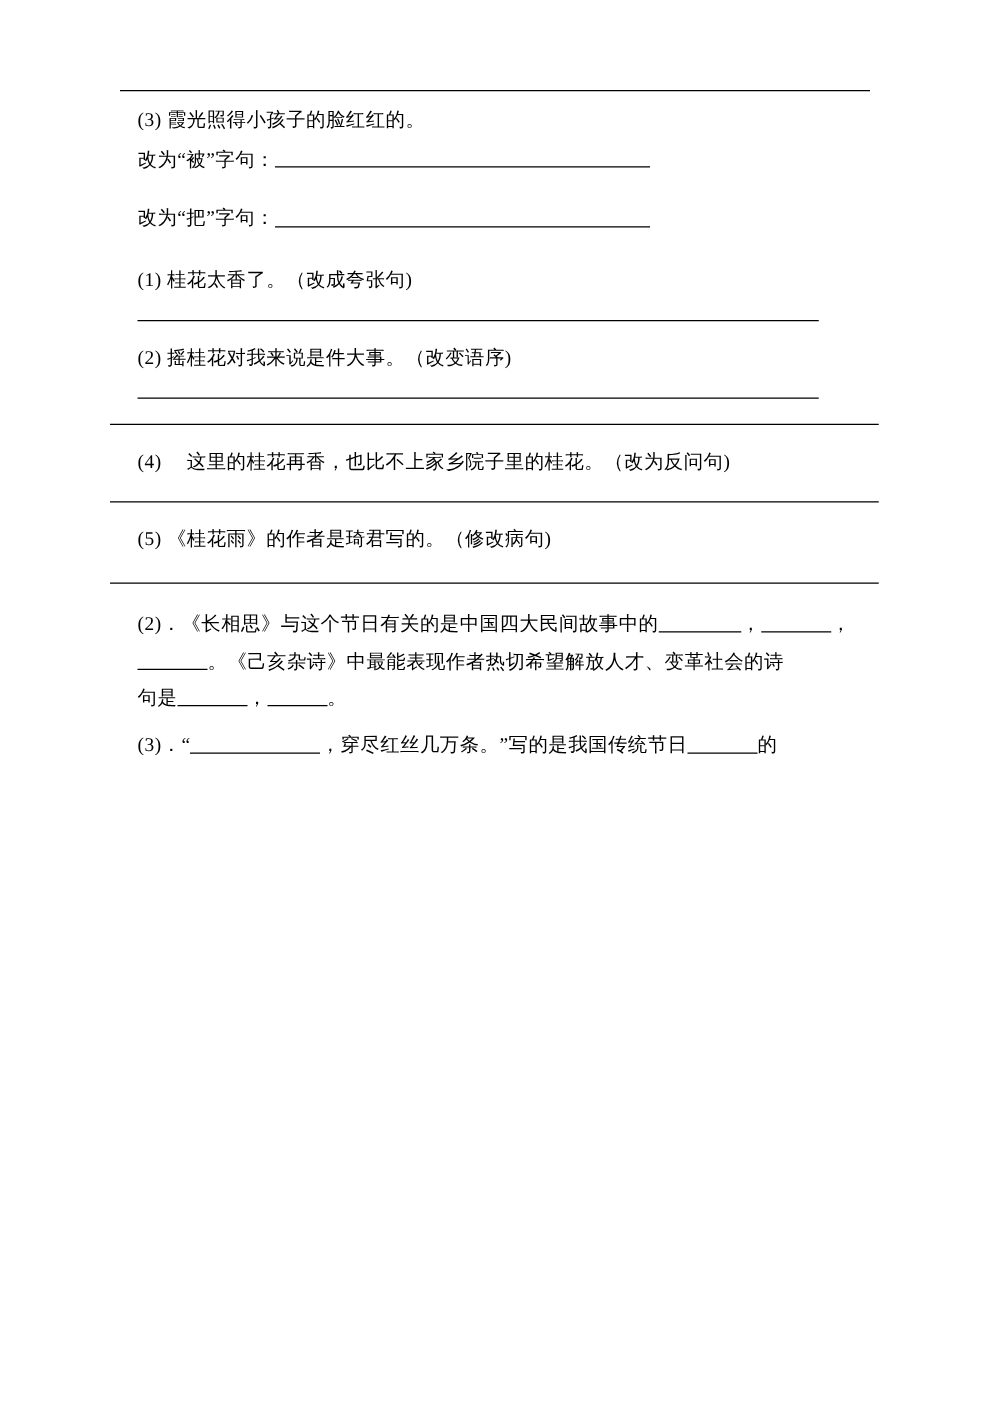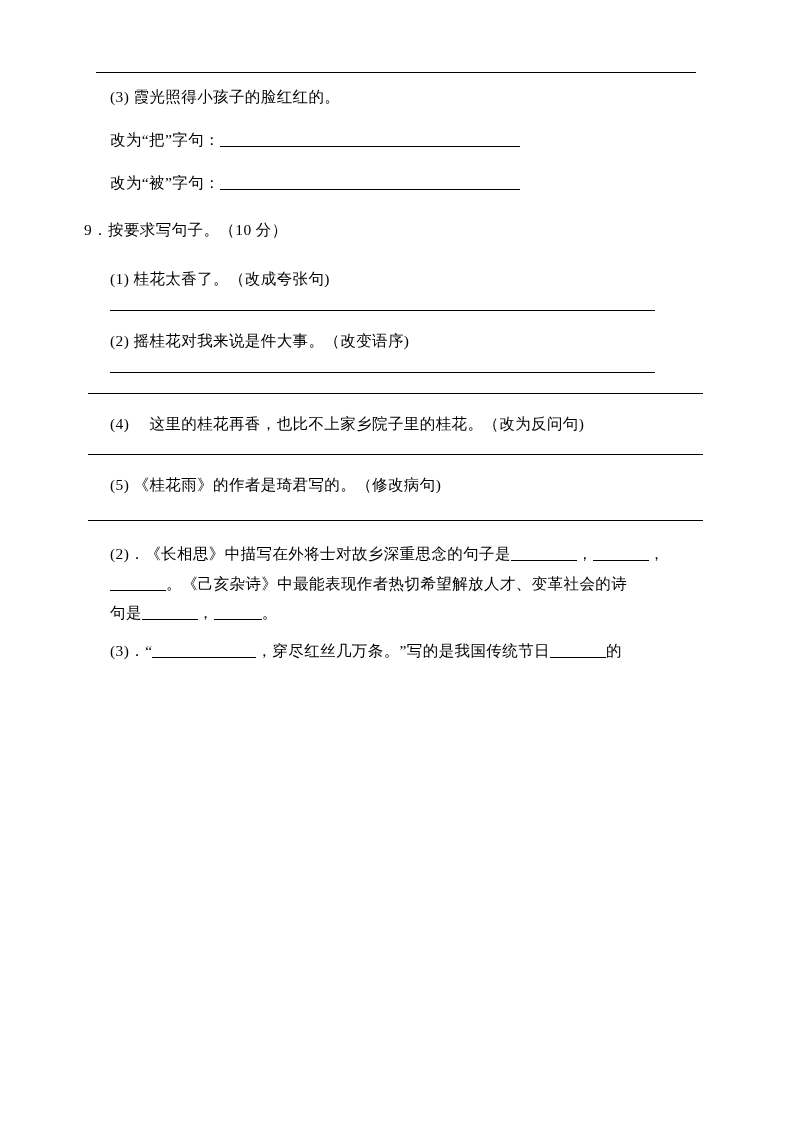--- a/index.html
+++ b/index.html
@@ -85,29 +85,28 @@
 <div class="page">
   <div class="content">
 
     <hr class="hr-long">
 
     <div class="line row-tight indent1">
       <span>(3)</span>
       <span>霞光照得小孩子的脸红红的。</span>
     </div>
 
+    <div class="line indent1" style="margin-bottom:26px;">
+      <span>改为“被”字句：</span><span class="inlineblank w300"></span>
+    </div>
+
     <div class="line indent1" style="margin-top:22px;margin-bottom:22px;">
       <span>改为“把”字句：</span><span class="inlineblank w300"></span>
     </div>
 
-    <div class="line indent1" style="margin-bottom:26px;">
-      <span>改为“被”字句：</span><span class="inlineblank w300"></span>
-    </div>
-
-    <div class="line hdr" style="margin-left:-4px;margin-bottom:24px;">9．按要求写句子。（10 分）</div>
 
     <div class="line indent1" style="margin-bottom:20px;margin-top:28px;">
       <span>(1)</span>
       <span>桂花太香了。（改成夸张句)</span>
     </div>
     <hr class="hr-mid" style="margin-bottom:20px;">
 
     <div class="line indent1" style="margin-bottom:20px;">
       <span>(2)</span>
       <span>摇桂花对我来说是件大事。（改变语序)</span>
@@ -124,21 +123,21 @@
 
     <div class="line indent1" style="margin-bottom:24px;">
       <span>(5)</span>
       <span>《桂花雨》的作者是琦君写的。（修改病句)</span>
     </div>
     <hr class="hr-long" style="margin-left:0;width:615px;margin-bottom:18px;">
 
 
 
     <div class="para indent1 nowrapish" style="margin-bottom:8px;">
-      <span>(2)．</span><span>《长相思》中描写在外将士对故乡深重思念的句子是</span><span class="inlineblank w80"></span><span>，</span><span class="inlineblank w70"></span><span>，</span><br>
+      <span>(2)．</span><span>《长相思》与这个节日有关的是中国四大民间故事中的</span><span class="inlineblank w80"></span><span>，</span><span class="inlineblank w70"></span><span>，</span><br>
       <span class="inlineblank w70"></span><span>。《己亥杂诗》中最能表现作者热切希望解放人才、变革社会的诗</span><br>
       <span>句是</span><span class="inlineblank w70"></span><span>，</span><span class="inlineblank w60"></span><span>。</span>
     </div>
 
     <div class="para indent1 nowrapish">
       <span>(3)．“</span><span class="inlineblank w120"></span><span>，穿尽红丝几万条。”写的是我国传统节日</span><span class="inlineblank w70"></span><span>的</span><br>
     </div>
 
   </div>
 </div>

